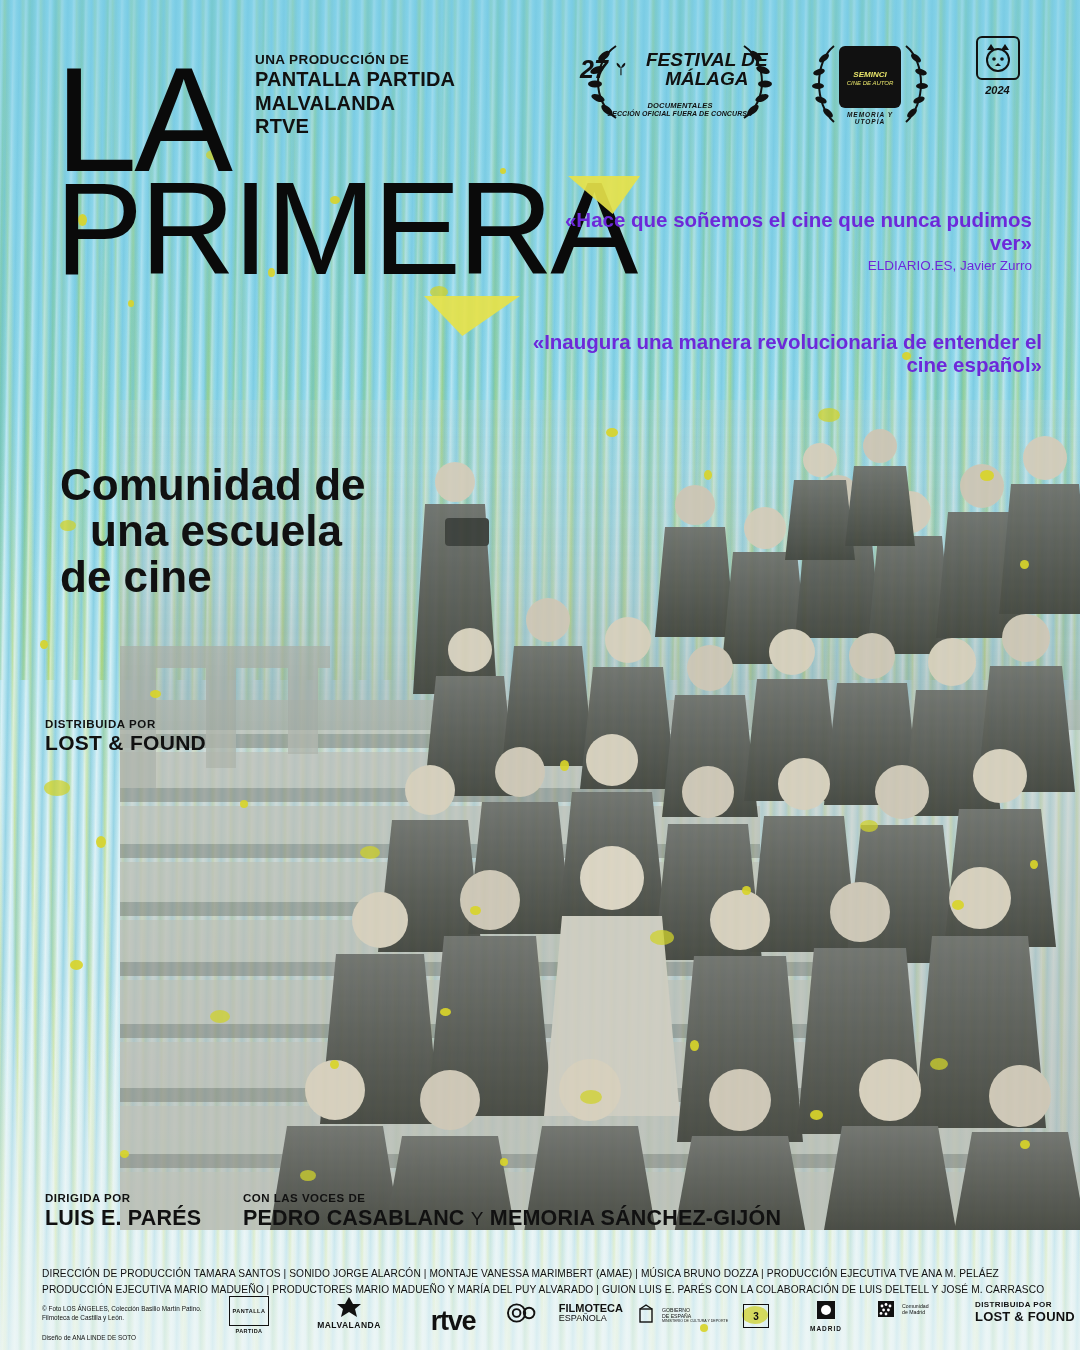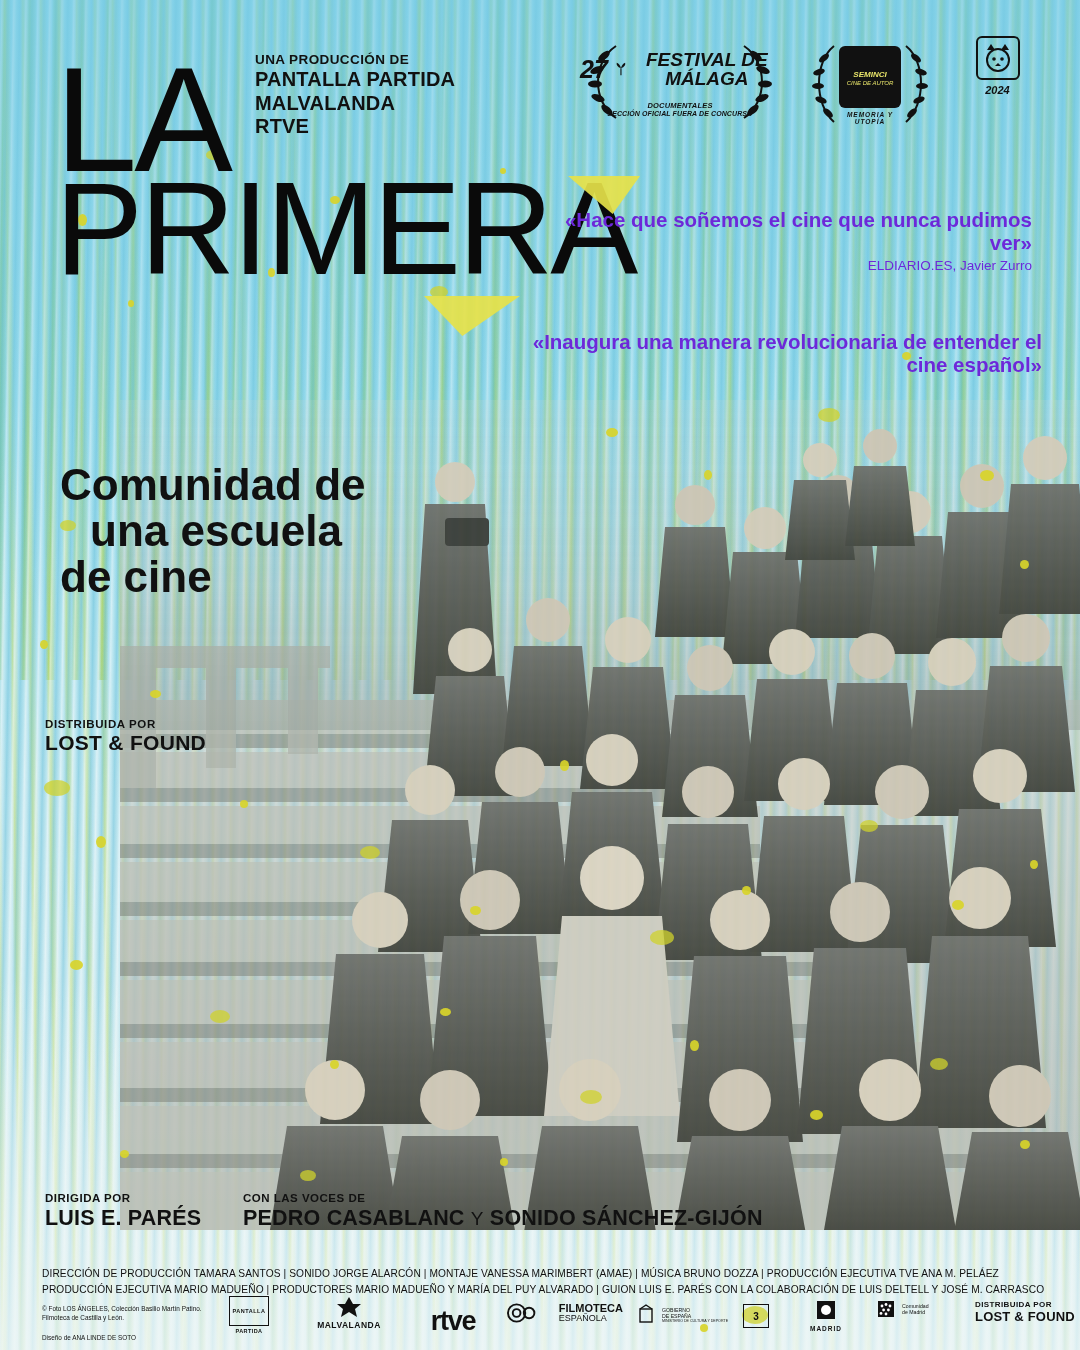--- a/index.html
+++ b/index.html
@@ -595,21 +595,21 @@
   <div class="bottom-names">
     <div class="bn-left">
       <div class="bn-lbl">DIRIGIDA POR</div>
       <div class="bn-val">LUIS E. PARÉS</div>
     </div>
     <div class="bn-right">
       <div class="bn-lbl">CON LAS VOCES DE</div>
       <div class="bn-val">
         <span>PEDRO CASABLANC</span>
         <span class="y">Y</span>
-        <span>SONIDO SÁNCHEZ-GIJÓN</span>
+        <span>MEMORIA SÁNCHEZ-GIJÓN</span>
       </div>
     </div>
   </div>
 
   <div class="credit-block">
     <div class="line">DIRECCIÓN DE PRODUCCIÓN TAMARA SANTOS | SONIDO JORGE ALARCÓN | MONTAJE VANESSA MARIMBERT (AMAE) | MÚSICA BRUNO DOZZA | PRODUCCIÓN EJECUTIVA TVE ANA M. PELÁEZ</div>
     <div class="line">PRODUCCIÓN EJECUTIVA MARIO MADUEÑO | PRODUCTORES MARIO MADUEÑO Y MARÍA DEL PUY ALVARADO | GUION LUIS E. PARÉS CON LA COLABORACIÓN DE LUIS DELTELL Y JOSÉ M. CARRASCO</div>
   </div>
 
   <div class="tiny-copy">

